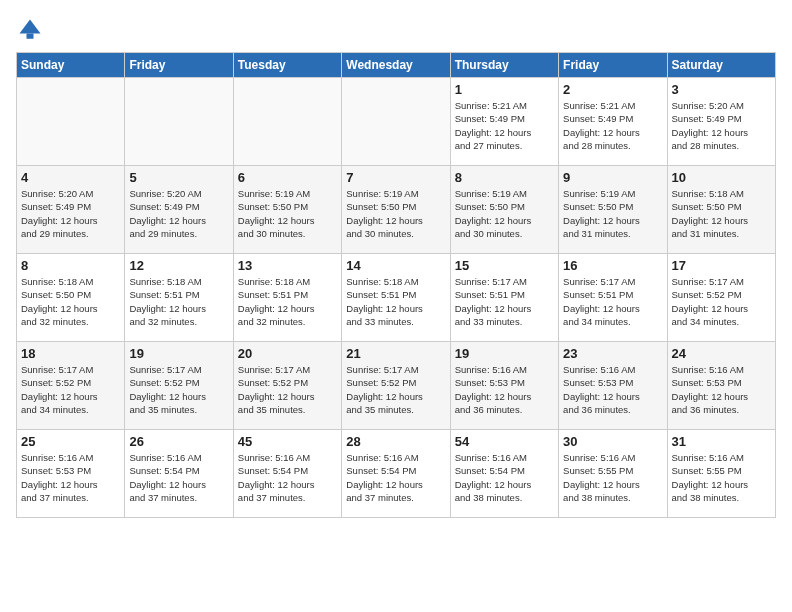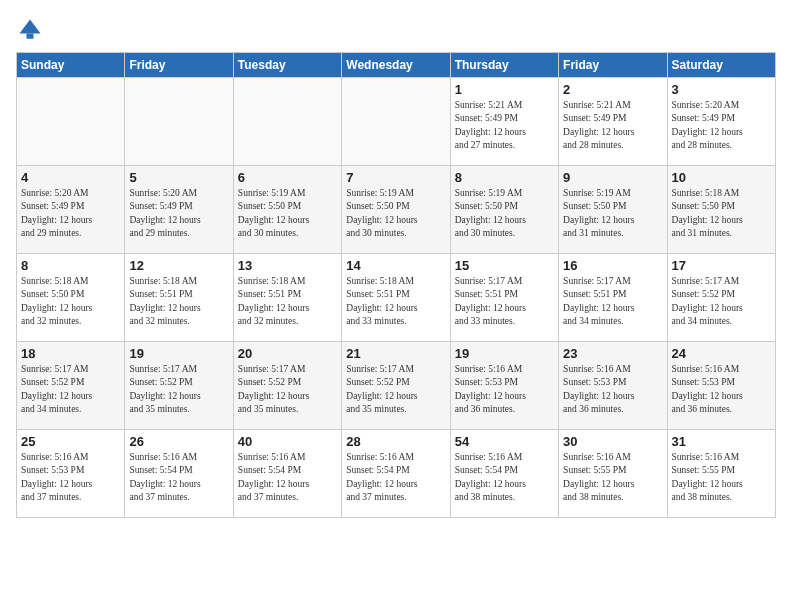--- a/index.html
+++ b/index.html
@@ -82,21 +82,20 @@
       font-size: 13px;
       font-weight: bold;
       color: #222;
       display: block;
       margin-bottom: 2px;
     }
     .day-info {
       font-size: 9.5px;
       line-height: 1.4;
       color: #333;
-      font-family: Liberation Serif, serif;
     }
     tr:nth-child(even) td:not(.empty) {
       background: #f5f5f5;
     }
   </style>
 </head>
 <body>
 
 <div class="header">
   <div class="logo">
@@ -317,21 +316,21 @@
 and 37 minutes.</div>
         </td>
         <td>
           <span class="day-num">26</span>
           <div class="day-info" style="white-space: pre-line;">Sunrise: 5:16 AM
 Sunset: 5:54 PM
 Daylight: 12 hours
 and 37 minutes.</div>
         </td>
         <td>
-          <span class="day-num">40</span>
+          <span class="day-num">45</span>
           <div class="day-info" style="white-space: pre-line;">Sunrise: 5:16 AM
 Sunset: 5:54 PM
 Daylight: 12 hours
 and 37 minutes.</div>
         </td>
         <td>
           <span class="day-num">28</span>
           <div class="day-info" style="white-space: pre-line;">Sunrise: 5:16 AM
 Sunset: 5:54 PM
 Daylight: 12 hours

